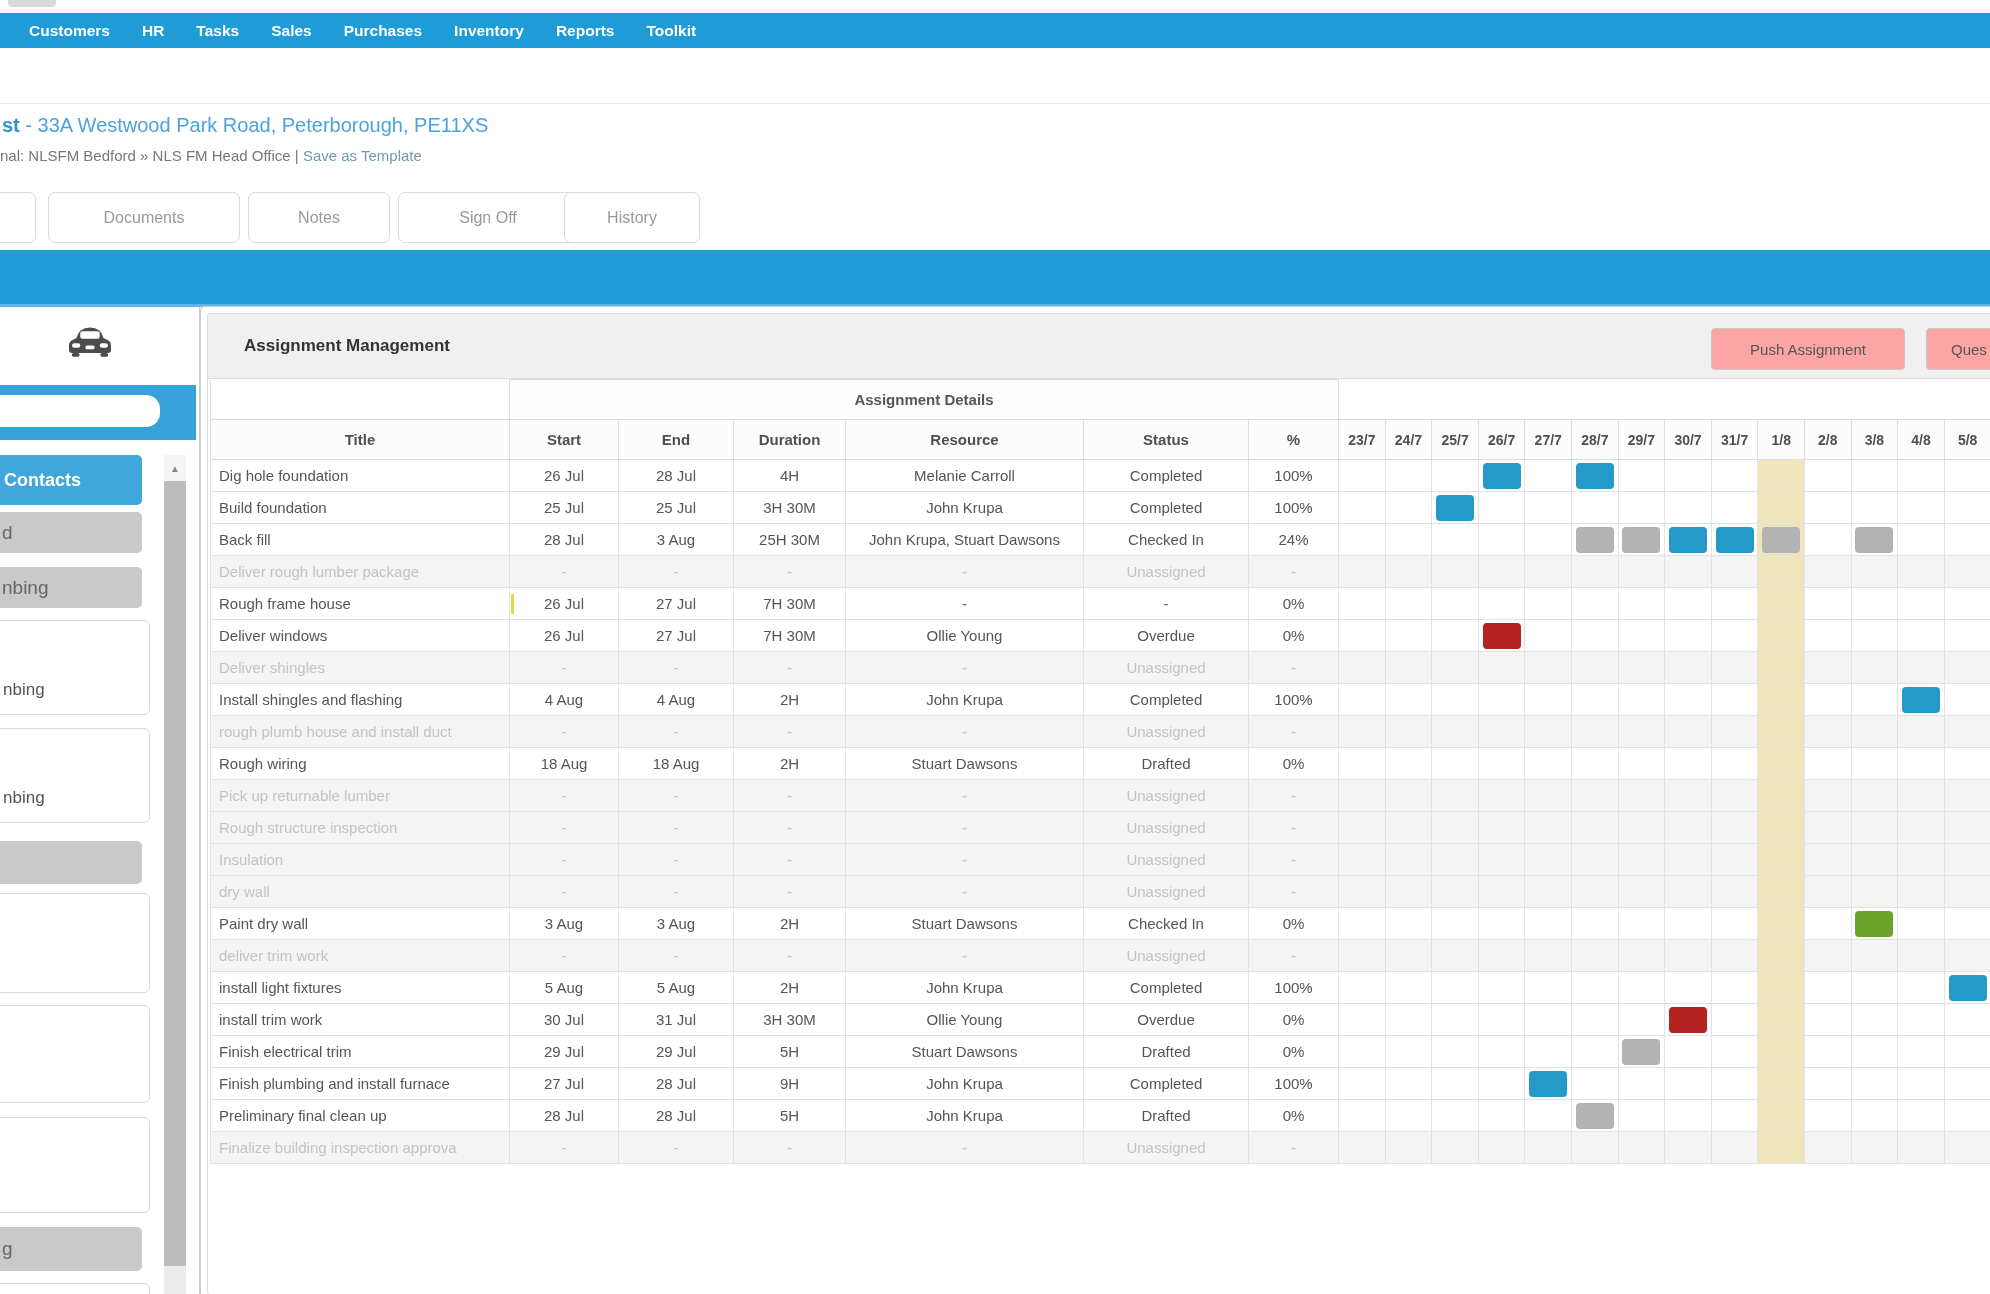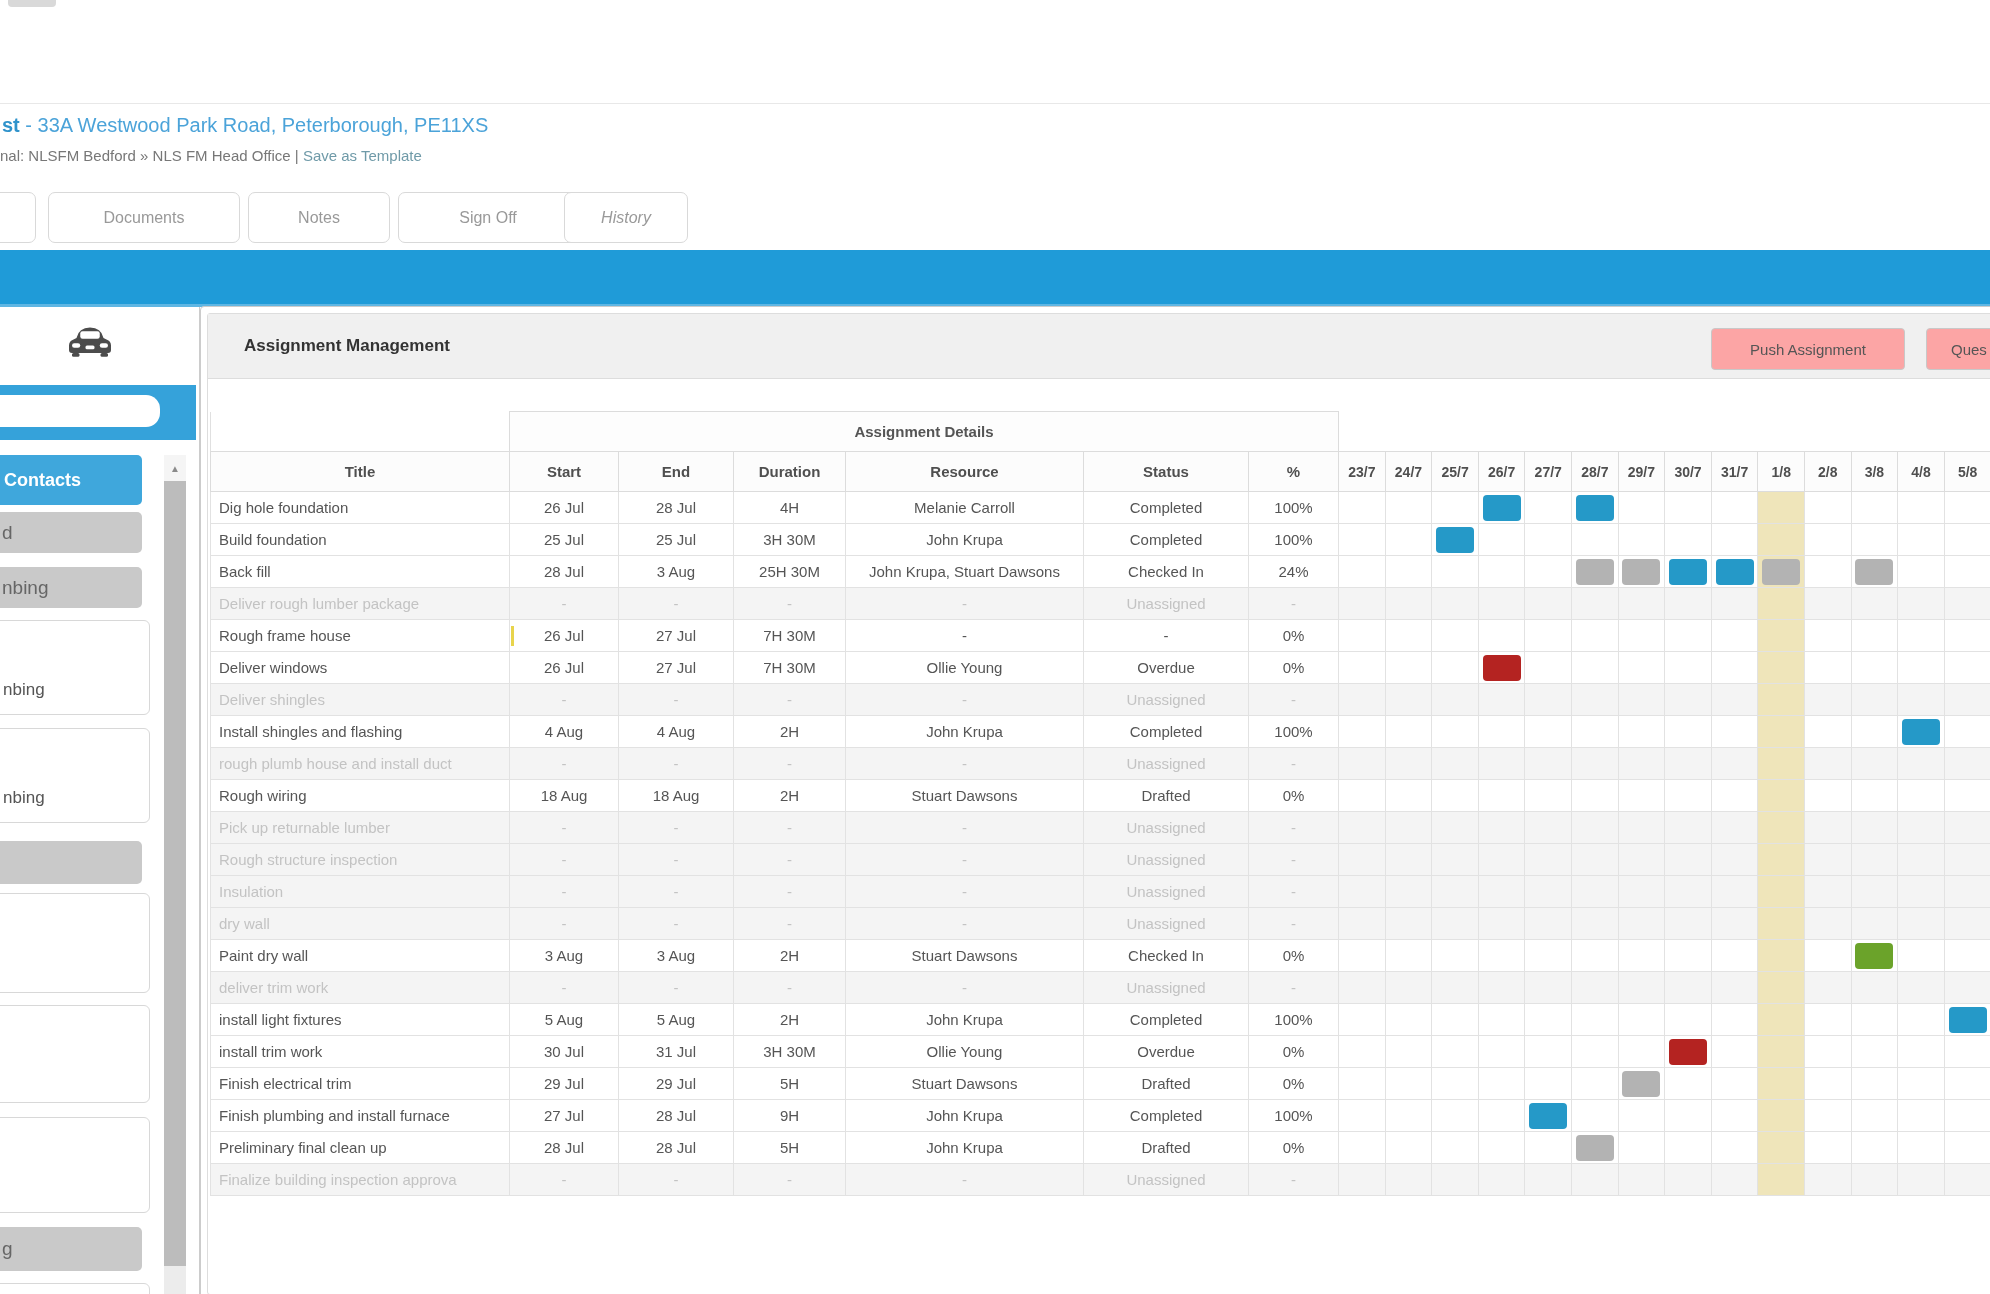--- a/index.html
+++ b/index.html
@@ -21,21 +21,21 @@
   .breadcrumb { position:absolute; left:0; top:147px; font-size:15px; color:#777; white-space:nowrap; }
   .breadcrumb a { color:#6f9aa8; cursor:pointer; }
 
   
   .tab { position:absolute; top:192px; height:51px; background:#fff; border:1px solid #d9d9d9; border-radius:7px;
          color:#999; font-size:16px; display:flex; align-items:center; justify-content:center; cursor:pointer; }
   .tab-partial { left:-40px; width:76px; }
   .tab-documents { left:48px;  width:192px; }
   .tab-notes     { left:248px; width:142px; }
   .tab-signoff   { left:398px; width:180px; }
-  .tab-history   { left:564px; width:124px;font-style:italic; }
+  .tab-history   { left:564px; width:136px; }
 
   .blue-band { position:absolute; left:0; top:250px; width:1990px; height:57px; background:#1f9bd8;
                border-bottom:3px solid #5fb6e3; }
 
   
   .sidebar { position:absolute; left:0; top:307px; width:200px; height:987px; background:#fff; border-right:1px solid #ccc; }
   .car-icon { position:absolute; left:66px; top:14px; width:48px; height:40px; }
   .side-blue { position:absolute; left:0; top:78px; width:196px; height:55px; background:#35a2da; }
   .side-input { position:absolute; left:-44px; top:10px; width:204px; height:32px; background:#fff; border-radius:14px;
                 border:none; font-size:15px; padding:0 12px; outline:none; }
@@ -61,21 +61,21 @@
   .widget-head { position:relative; height:65px; background:#f0f0f0; border-bottom:1px solid #ddd;
                  display:flex; align-items:center; }
   .widget-title { margin-left:36px; font-size:17px; font-weight:bold; color:#333; }
   .btn { position:absolute; top:14px; height:42px; background:#fca5a5; border:1px solid #c8c8c8; border-radius:4px;
          color:#555; font-size:15px; cursor:pointer; white-space:nowrap; text-align:center; }
   .btn-push { left:1503px; width:194px; }
   .btn-ques { left:1718px; width:140px; text-align:left; padding-left:24px; }
 
   
   .tbl-wrap { margin-left:2px; width:1781px; overflow:hidden; }
-  table.tbl { border-collapse:collapse; table-layout:fixed; width:1780px; border-left:1px solid #e0e0e0;margin-top:32px; }
+  table.tbl { border-collapse:collapse; table-layout:fixed; width:1780px; border-left:1px solid #e0e0e0; }
   .tbl td, .tbl th { font-weight:normal; font-size:15px; color:#555; overflow:hidden; white-space:nowrap; }
   .row-group td { height:40px; border:0; }
   .row-group td.grp { border:1px solid #dcdcdc; background:#fdfdfd; text-align:center; font-weight:600; color:#555; }
   .row-cols th { height:40px; border:1px solid #dcdcdc; background:#fcfcfc; text-align:center; font-weight:600; color:#4f4f4f; }
   .row-cols th.datehead { font-size:14px; }
   .tbl tbody td { height:32px; border:1px solid #e2e2e2; text-align:center; }
   .tbl tbody td.c-title { text-align:left; padding-left:8px; }
   .tbl tbody tr.unassigned td { background:#f4f4f4; color:#c3c3c3; }
   .tbl tbody td.today { background:#efe5ba !important; }
   .pct-blue { color:#2d9fd6; font-weight:600; }
@@ -83,20 +83,30 @@
   .c-start { position:relative; }
   .start-marker { position:absolute; left:1px; top:6px; width:3px; height:20px; background:#e8d44c; }
 </style>
 </head>
 <body>
 
 <div id="app">
 
   <div class="top-blob"></div>
 
+  <div class="navbar" id="navbar">
+      <span class="nav-item">Customers</span>
+      <span class="nav-item">HR</span>
+      <span class="nav-item">Tasks</span>
+      <span class="nav-item">Sales</span>
+      <span class="nav-item">Purchases</span>
+      <span class="nav-item">Inventory</span>
+      <span class="nav-item">Reports</span>
+      <span class="nav-item">Toolkit</span>
+    </div>
 
   <div class="hairline"></div>
 
   <div class="page-title">
     <span class="bold-part">st</span><span> - 33A Westwood Park Road, Peterborough, PE11XS</span>
   </div>
 
   <div class="breadcrumb">
     <span>nal: NLSFM Bedford » NLS FM Head Office | </span><a>Save as Template</a>
   </div>

